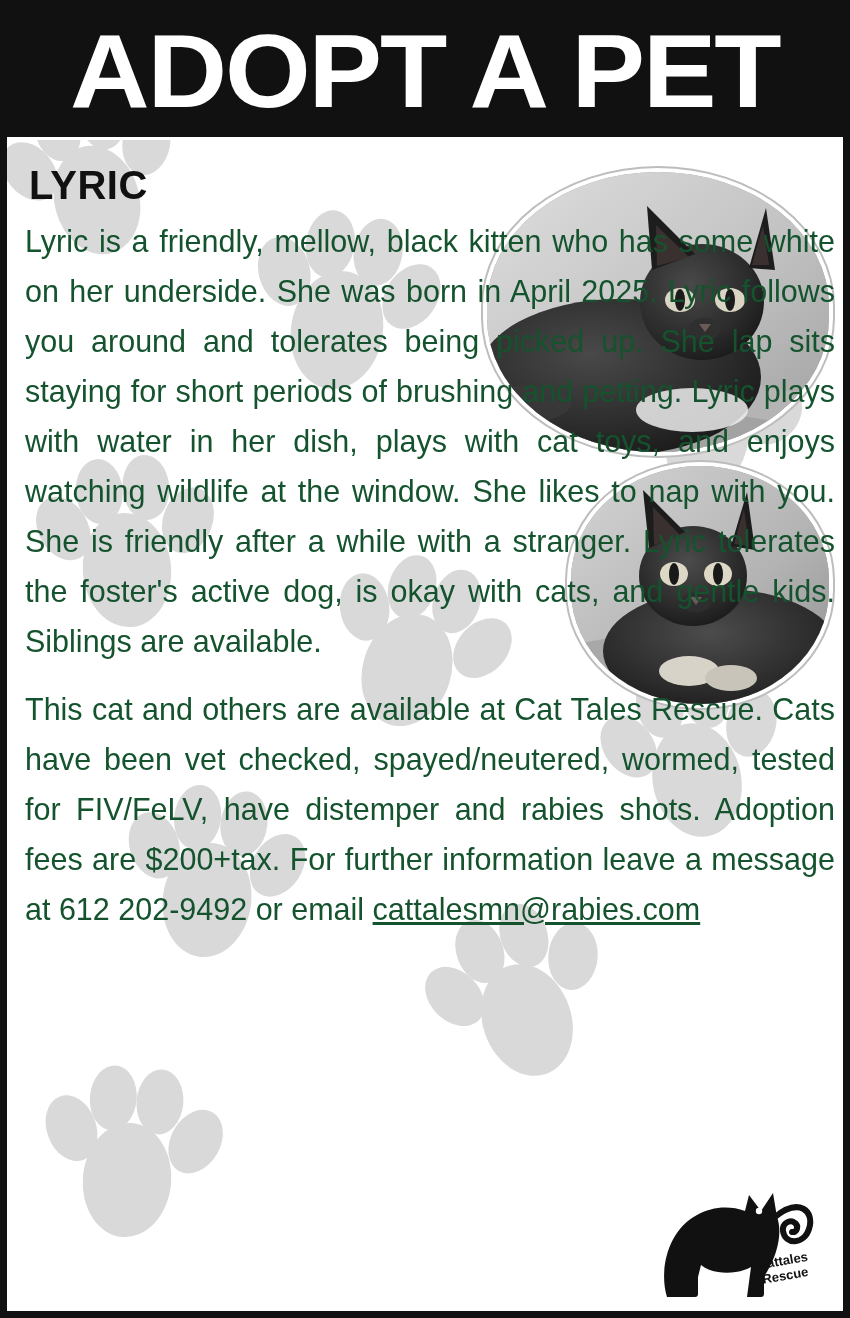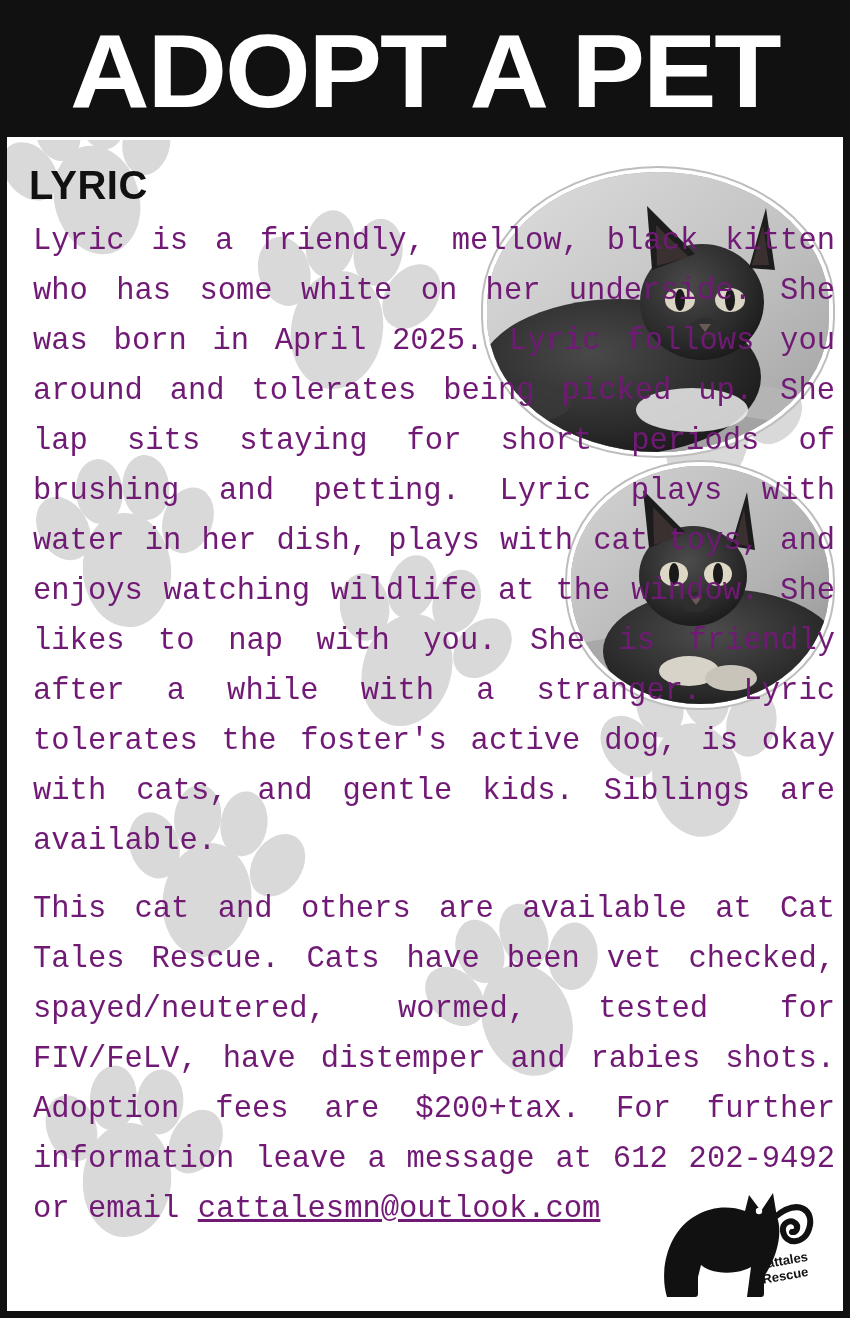--- a/index.html
+++ b/index.html
@@ -73,25 +73,25 @@
   .pet-name {
     font-family: "Liberation Sans", sans-serif;
     font-weight: bold;
     font-size: 40px;
     line-height: 42px;
     color: #111111;
     margin: 0 0 10px 4px;
     letter-spacing: 0.5px;
   }
   p.para {
-    font-family: Liberation Mono, monospace;
+    font-family: Liberation Sans, sans-serif;
     font-size: 30.5px;
     line-height: 50px;
-    color: #701a75;
-    margin: 0 0 18px 8px;
+    color: #14532d;
+    margin: 0 0 18px 0;
     text-align: justify;
     text-justify: inter-word;
   }
   p.para.last {
     margin-bottom: 0;
   }
   .email-link {
     text-decoration: underline;
   }
   
@@ -329,20 +329,20 @@
         <div>Rescue</div>
       </div>
     </div>
 
     <div class="content">
       <h1 class="pet-name">LYRIC</h1>
 
       <p class="para">Lyric is a friendly, mellow, black kitten who has some white on her underside. She was born in April 2025. Lyric follows you around and tolerates being picked up. She lap sits staying for short periods of brushing and petting. Lyric plays with water in her dish, plays with cat toys, and enjoys watching wildlife at the window. She likes to nap with you. She is friendly after a while with a stranger. Lyric tolerates the foster's active dog, is okay with cats, and gentle kids. Siblings are available.</p>
 
       <p class="para last">
-        <span>This cat and others are available at Cat Tales Rescue. Cats have been vet checked, spayed/neutered, wormed, tested for FIV/FeLV, have distemper and rabies shots. Adoption fees are $200+tax. For further information leave a message at 612 202-9492 or email </span><span class="email-link">cattalesmn@outlook.com</span>
+        <span>This cat and others are available at Cat Tales Rescue. Cats have been vet checked, spayed/neutered, wormed, tested for FIV/FeLV, have distemper and rabies shots. Adoption fees are $200+tax. For further information leave a message at 612 202-9492 or email </span><span class="email-link">cattalesmn@rabies.com</span>
       </p>
     </div>
 
   </div>
 
   <div class="frame"></div>
 </div>
 
 </body></html>

